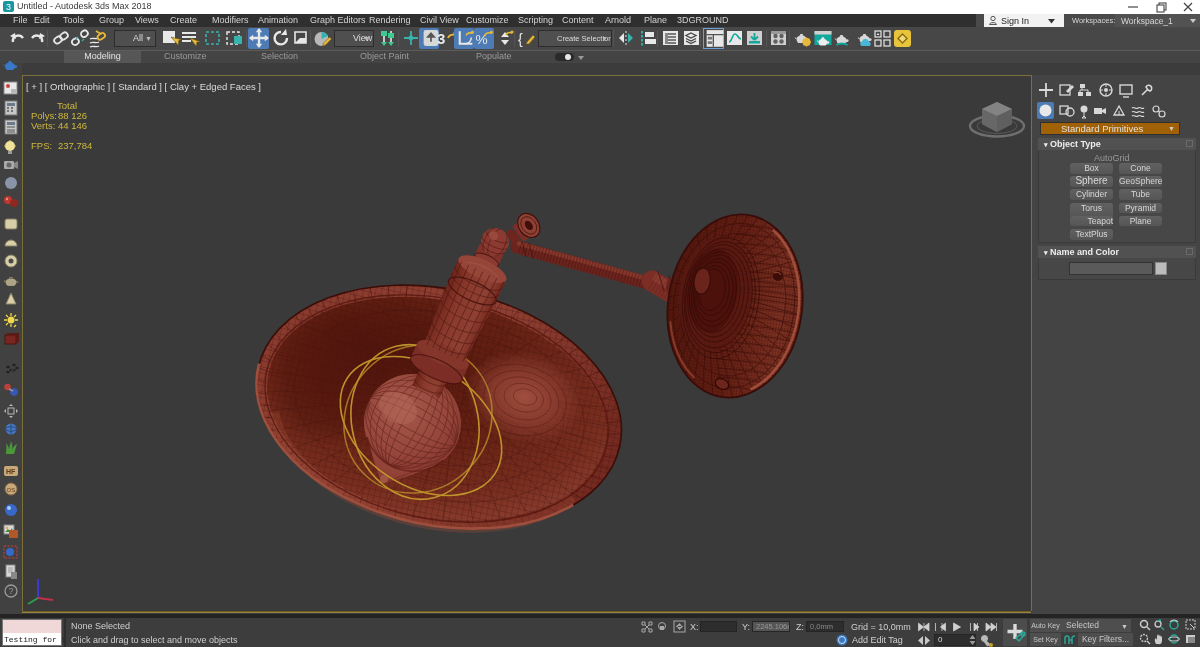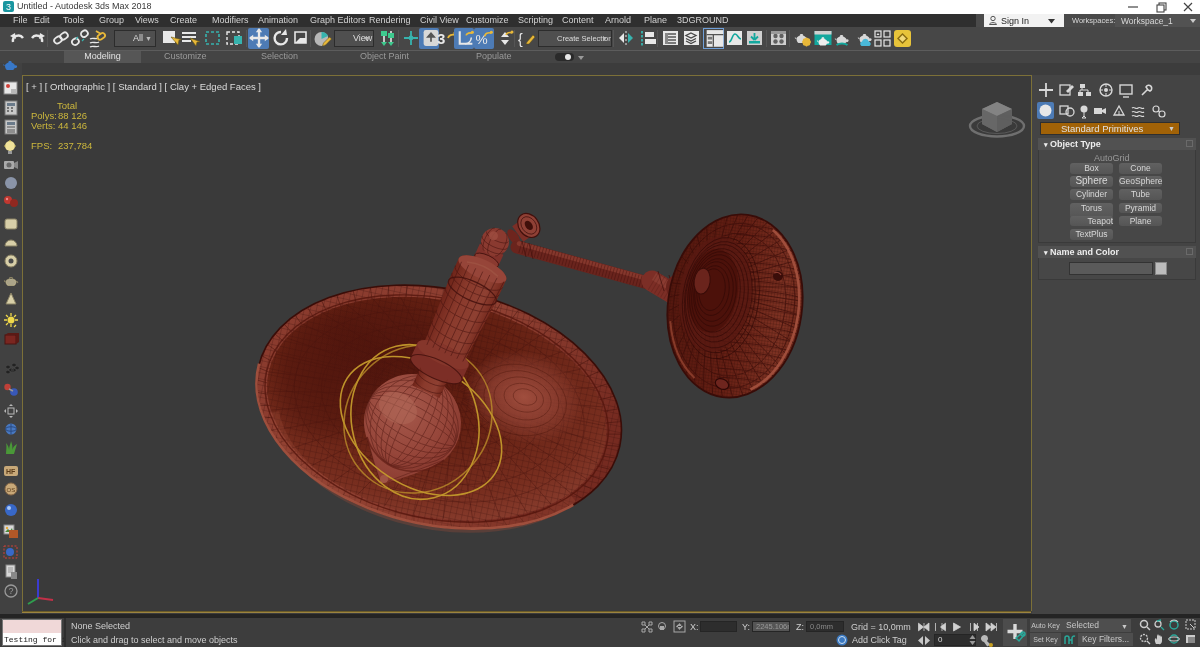--- a/index.html
+++ b/index.html
@@ -836,21 +836,21 @@
       <div class="fld" style="left:700px;top:3px;width:37px"></div>
       <div class="abs" style="left:742px;top:4px">Y:</div>
       <div class="fld" style="left:752px;top:3px;width:38px;overflow:hidden;font-size:7.5px;background:#555;color:#999">2245.106m</div>
       <div class="abs" style="left:796px;top:4px">Z:</div>
       <div class="fld" style="left:806px;top:3px;width:38px;overflow:hidden;font-size:7.5px">0,0mm</div>
       <div class="abs" style="left:851px;top:4px">Grid = 10,0mm</div>
       <svg class="abs" style="left:836px;top:16px" width="12" height="12">
         <circle cx="6" cy="6" r="5.5" fill="#3a78c0"></circle>
         <circle cx="6" cy="6" r="3.5" fill="none" stroke="#cde" stroke-width="1"></circle>
       </svg>
-      <div class="abs" style="left:852px;top:17px">Add Click Tag</div>
+      <div class="abs" style="left:852px;top:17px">Add Edit Tag</div>
       <svg class="abs" style="left:916px;top:3px" width="15" height="12" viewBox="0 0 15 12">
         <path d="M8 2v8M7.5 6L2.5 2.2v7.6zM13 2v8l-5-4z" fill="#d0d0d0" stroke="#d0d0d0" stroke-width="0.8"></path>
       </svg>
       <svg class="abs" style="left:933px;top:3px" width="15" height="12" viewBox="0 0 15 12">
         <path d="M2.5 2v8M9 2v8M7.5 6L12.5 2.2v7.6z" fill="#d0d0d0" stroke="#d0d0d0" stroke-width="0.8"></path>
       </svg>
       <svg class="abs" style="left:950px;top:3px" width="15" height="12" viewBox="0 0 15 12">
         <path d="M3.5 2l7 4l-7 4z" fill="#d0d0d0" stroke="#d0d0d0" stroke-width="0.8"></path>
       </svg>
       <svg class="abs" style="left:967px;top:3px" width="15" height="12" viewBox="0 0 15 12">

